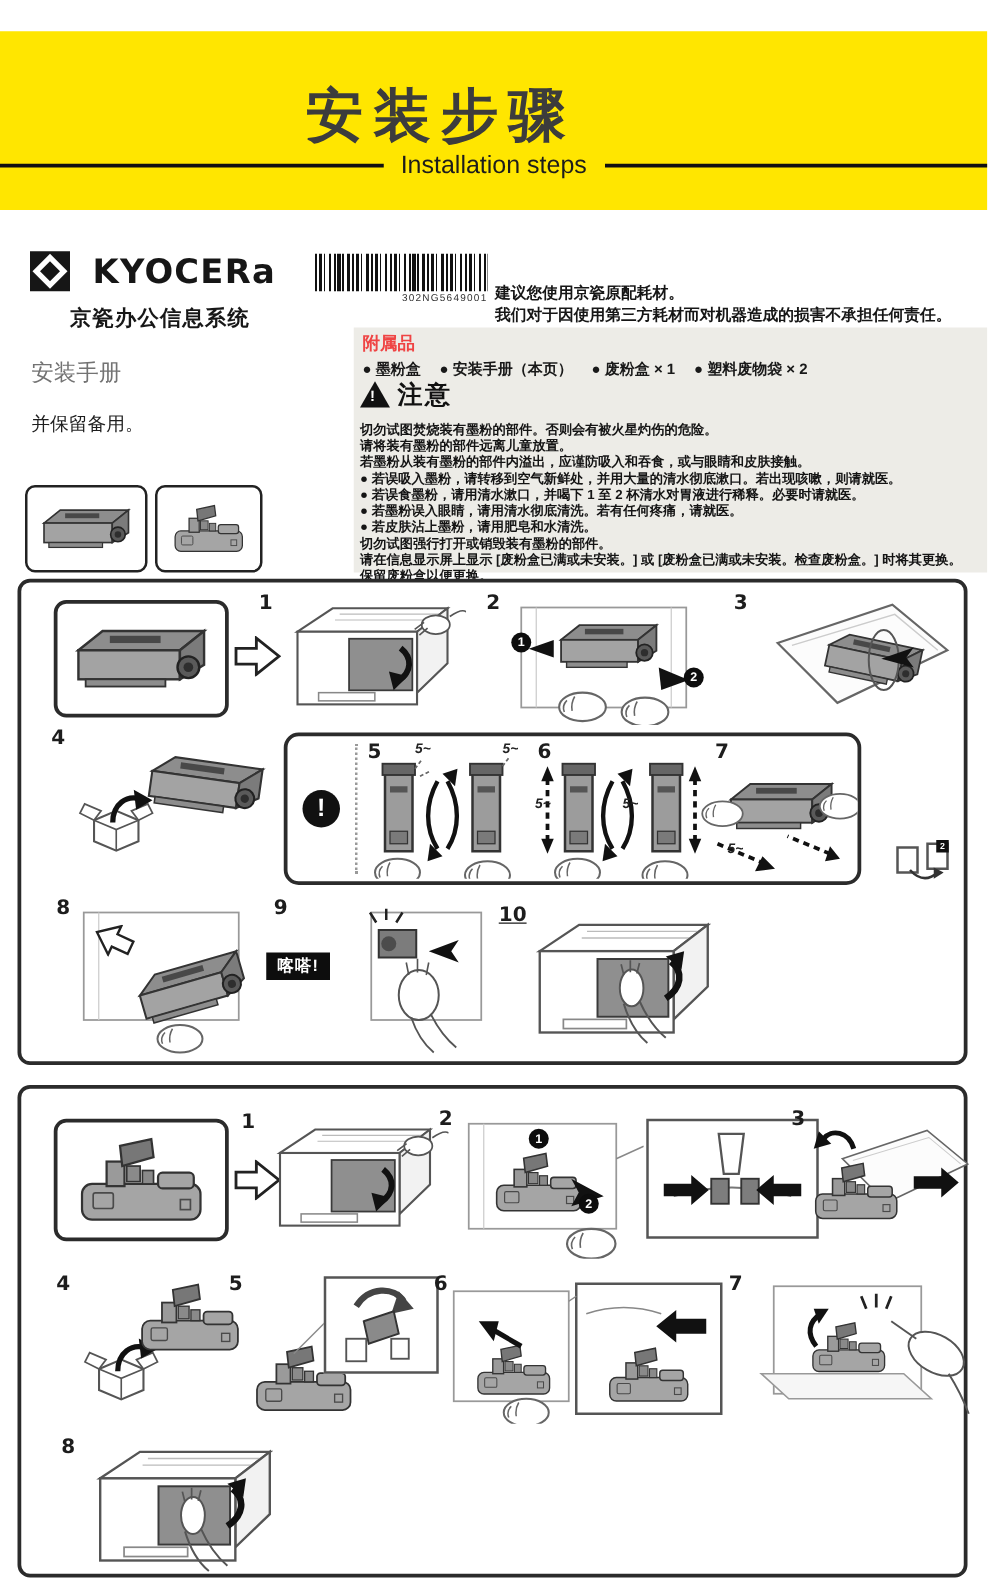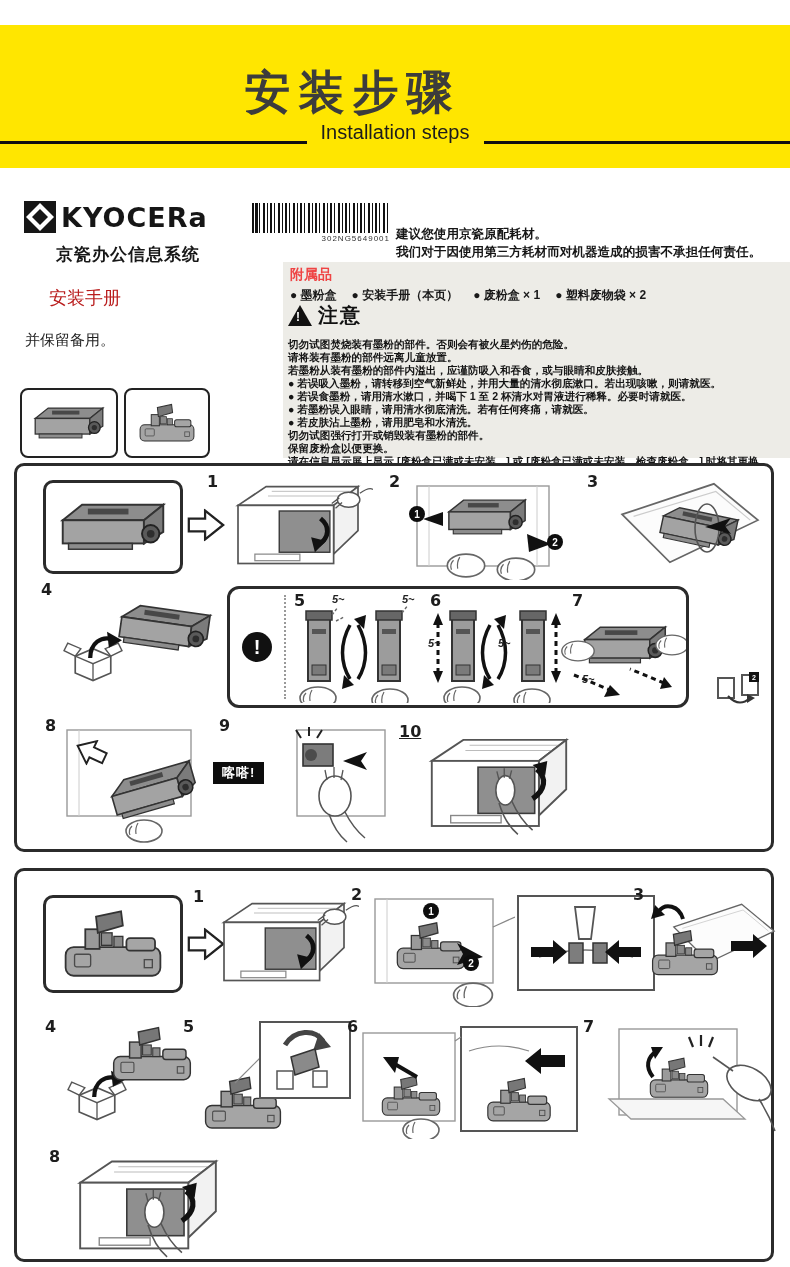--- a/index.html
+++ b/index.html
@@ -3,29 +3,29 @@
 <meta charset="utf-8">
 <style>
   html,body{margin:0;padding:0;background:#fff;}
   .page{position:relative;width:790px;height:1267px;background:#fff;overflow:hidden;
         font-family:"Liberation Sans","DejaVu Sans",sans-serif;color:#222;}
   .abs{position:absolute;}
   
   .yellow{left:0;top:25px;width:790px;height:143px;background:#ffe600;}
   .h-title{left:0;top:62px;width:705px;text-align:center;font-size:46px;font-weight:600;
            color:#3c3c3c;letter-spacing:8px;}
-  .sub-row{left:0;top:121px;width:790px;display:flex;align-items:flex-end;}
+  .sub-row{left:0;top:121px;width:790px;display:flex;align-items:center;}
   .rule{flex:1;height:3px;background:#101010;}
   .sub-txt{margin:0 14px;font-size:20px;color:#1c1c1c;white-space:nowrap;}
   
   .logo-wrap{left:22px;top:199px;display:flex;align-items:center;}
-  .logo-txt{font-size:27px;font-weight:700;color:#161616;letter-spacing:1px;margin-left:3px;
+  .logo-txt{font-size:27px;font-weight:700;color:#161616;letter-spacing:1px;margin-left:16px;
             font-family:"DejaVu Sans","Liberation Sans",sans-serif;}
   .company{left:56px;top:243px;font-size:17px;font-weight:700;color:#171717;letter-spacing:1px;}
-  .manual-title{left:25px;top:286px;font-size:18px;color:#b91c1c;margin-left:24px;}
+  .manual-title{left:25px;top:286px;font-size:18px;color:#737373;}
   .manual-note{left:25px;top:328px;width:275px;font-size:15px;line-height:1.55;color:#1e1e1e;}
   .thumb{border:2.5px solid #222;border-radius:8px;background:#fff;display:flex;align-items:center;justify-content:center;}
   .barcode{left:252px;top:203px;width:138px;height:30px;
     background:repeating-linear-gradient(90deg,#111 0,#111 1.5px,#fff 1.5px,#fff 3px,#111 3px,#111 5.5px,#fff 5.5px,#fff 7px,#111 7px,#111 8px,#fff 8px,#fff 11px,#111 11px,#111 13px,#fff 13px,#fff 15px);}
   .barcode-num{left:252px;top:234px;width:138px;text-align:right;font-size:8px;color:#333;letter-spacing:1px;}
   .notice{left:396px;top:226px;width:392px;font-size:12.6px;font-weight:700;line-height:1.4;color:#161616;}
   .gray-panel{left:283px;top:262px;width:507px;height:196px;background:#edece7;}
   .acc-title{left:290px;top:266px;font-size:14px;font-weight:700;color:#ef4444;}
   .acc-row{left:290px;top:287px;width:496px;display:flex;gap:15px;font-size:12px;font-weight:600;color:#191919;white-space:nowrap;}
   .cau-head{left:288px;top:302px;display:flex;align-items:center;gap:6px;}
@@ -190,22 +190,22 @@
   </div>
   <div class="abs cau-lines">
     <div>切勿试图焚烧装有墨粉的部件。否则会有被火星灼伤的危险。</div>
     <div>请将装有墨粉的部件远离儿童放置。</div>
     <div>若墨粉从装有墨粉的部件内溢出，应谨防吸入和吞食，或与眼睛和皮肤接触。</div>
     <div>● 若误吸入墨粉，请转移到空气新鲜处，并用大量的清水彻底漱口。若出现咳嗽，则请就医。</div>
     <div>● 若误食墨粉，请用清水漱口，并喝下 1 至 2 杯清水对胃液进行稀释。必要时请就医。</div>
     <div>● 若墨粉误入眼睛，请用清水彻底清洗。若有任何疼痛，请就医。</div>
     <div>● 若皮肤沾上墨粉，请用肥皂和水清洗。</div>
     <div>切勿试图强行打开或销毁装有墨粉的部件。</div>
+    <div>请在信息显示屏上显示 [废粉盒已满或未安装。] 或 [废粉盒已满或未安装。检查废粉盒。] 时将其更换。</div>
     <div>保留废粉盒以便更换。</div>
-    <div>请在信息显示屏上显示 [废粉盒已满或未安装。] 或 [废粉盒已满或未安装。检查废粉盒。] 时将其更换。</div>
   </div>
 
   <div class="abs stepbox box1">
 
     <div class="abs intro-panel" style="left:26px;top:14px;width:140px;height:94px;">
       <svg width="116" height="62" viewBox="0 0 120 62">
           <use href="#cartridge-h"></use>
         </svg>
     </div>
     <svg class="abs" style="left:170px;top:42px;" width="38" height="34" viewBox="0 0 42 36">

